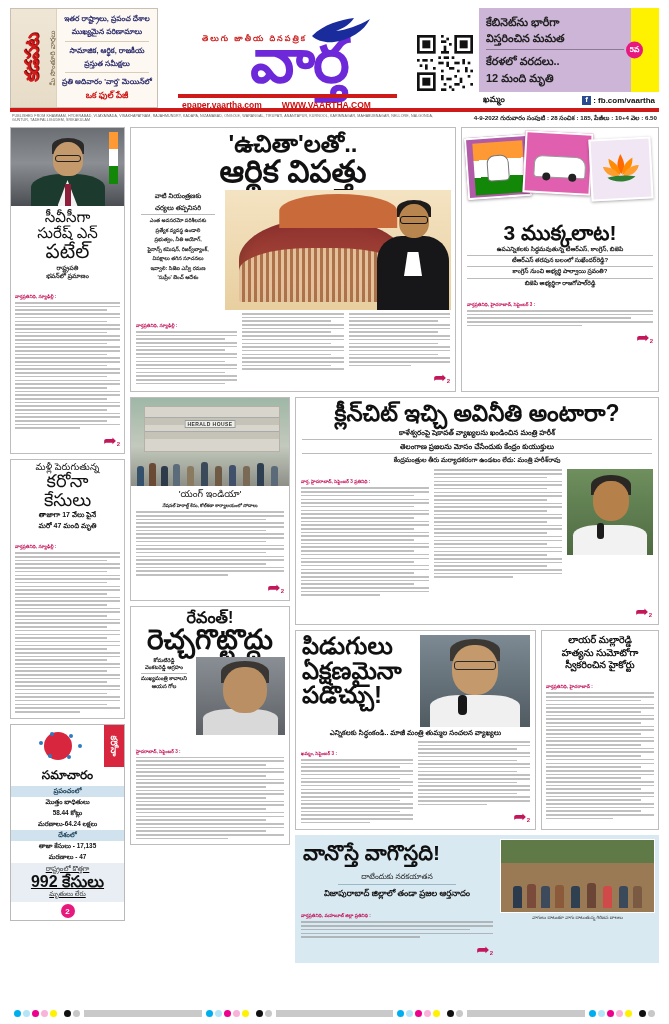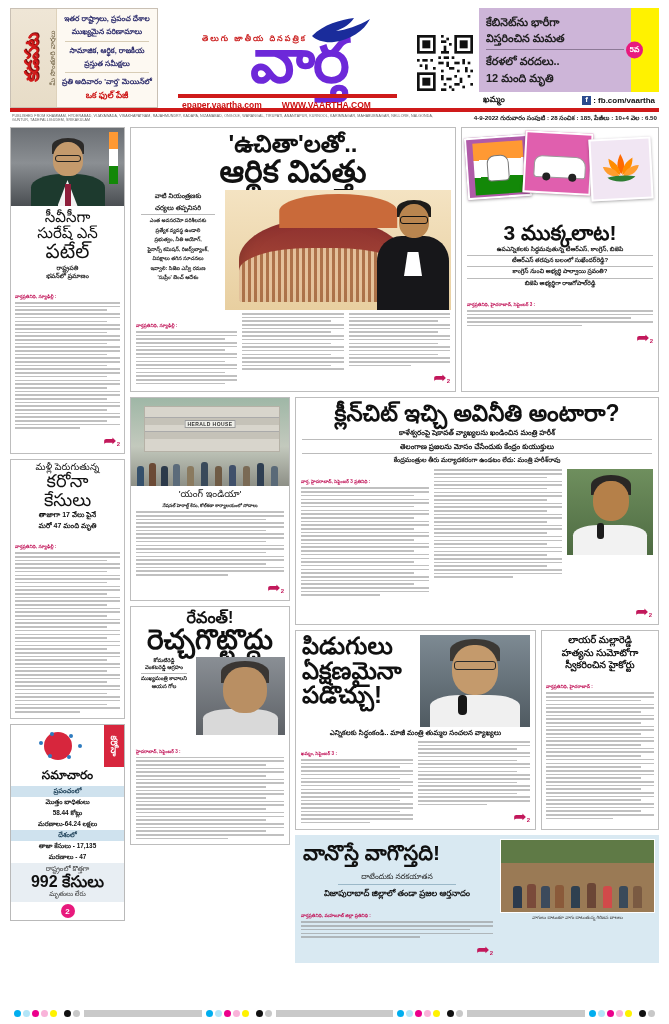--- a/index.html
+++ b/index.html
@@ -123,21 +123,21 @@
   .virus-core { position:absolute; left:50%; top:50%; transform:translate(-50%,-50%);
      width:28px; height:28px; border-radius:50%; background:#d7263d; }
   .virus-dot { position:absolute; width:4px; height:4px; border-radius:50%; background:#2e7bbf;}
   .cov-red { width:20px; background:#d7263d; position:relative; }
   .cov-red span{ position:absolute; left:50%; top:50%; transform:translate(-50%,-50%);
      color:#fff; font-size:9px; font-weight:bold; writing-mode:vertical-rl; }
   .cov-title { text-align:center; font-size:12px; font-weight:bold; padding:1px 0; color:#111;}
   .cov-band { background:#cfe2ee; text-align:center; font-size:6.6px; font-weight:bold;
      color:#163a52; padding:1px 0; }
   .cov-row { text-align:center; font-size:6.4px; color:#111; padding:1px 0; font-weight:bold;}
-  .cov-big-band { background:#e8eef3; text-align:center; padding:2px 0 3px; }
+  .cov-big-band { background:#e8eef3; text-align:center; padding:2px 0 3px;text-decoration:underline; }
   .cov-big-band .l1{ font-size:7px; color:#333; }
   .cov-big-band .l2{ font-size:16px; font-weight:bold; color:#111; line-height:1.05;}
   .cov-big-band .l3{ font-size:6.6px; color:#333; }
   .pnum { width:14px; height:14px; border-radius:50%; background:#e8197d; color:#fff;
      font-size:8px; display:flex; align-items:center; justify-content:center; margin:2px auto;
      font-weight:bold;}
 
   
   .lead { display:flex; flex-direction:column; }
   .lead-h1 { text-align:center; color:#111; line-height:1.0; padding:4px 4px 0; }

